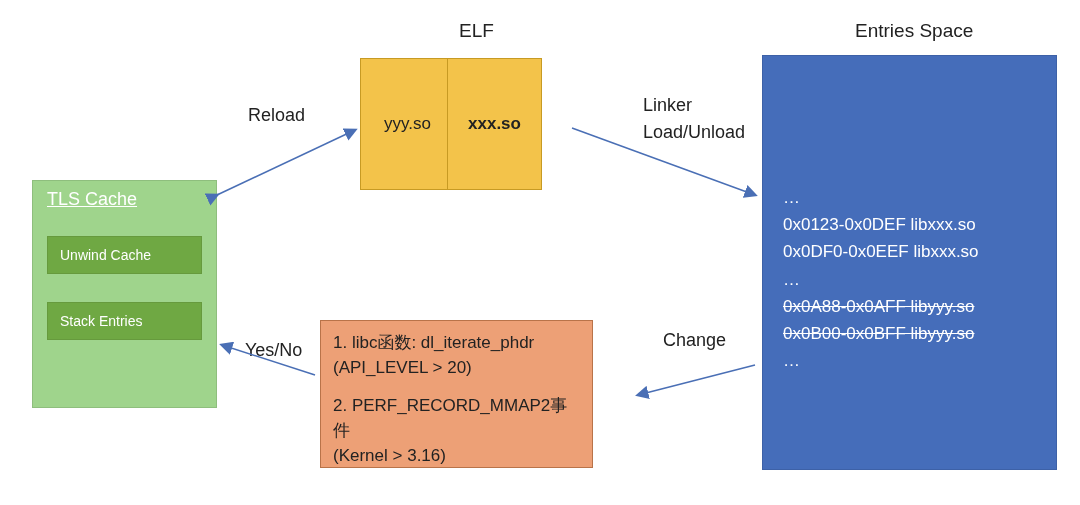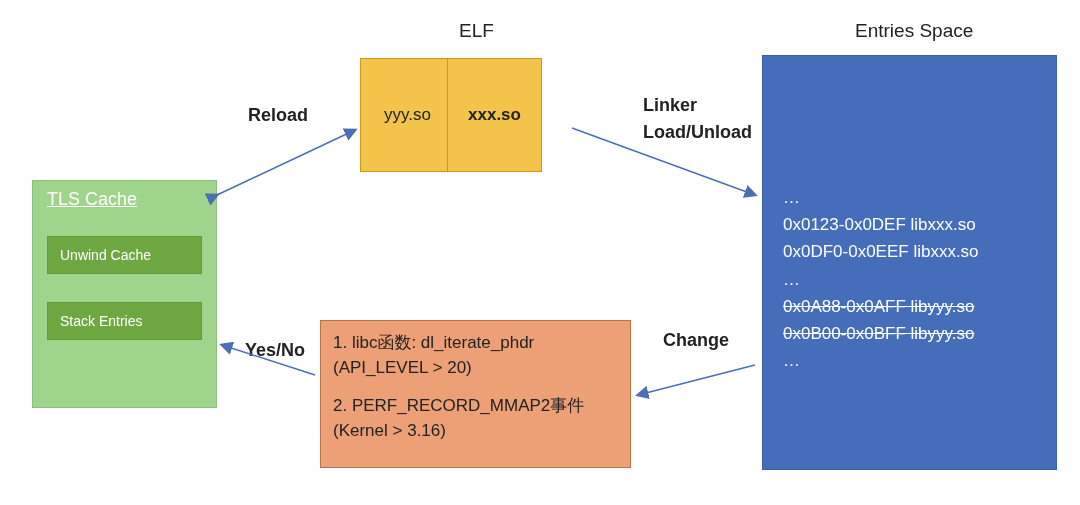--- a/index.html
+++ b/index.html
@@ -43,21 +43,21 @@
     position: absolute;
     left: 448px;
     top: 20px;
     font-size: 19px;
     color: #222;
     margin-left: 11px;
   }
   .so-box {
     top: 58px;
     width: 95px;
-    height: 114px;
+    height: 132px;
     background: #f3c34a;
     border: 1px solid #c79a23;
     display: flex;
     align-items: center;
     justify-content: center;
     color: #222;
     font-size: 17px;
   }
   .so1 { left: 360px; }
   .so2 { left: 447px; font-weight: bold; }
@@ -78,34 +78,33 @@
     font-size: 17px;
     padding: 128px 20px 0 20px;
     line-height: 1.6;
   }
   .addr-space .strike {
     text-decoration: line-through;
   }
   .method-box {
     left: 320px;
     top: 320px;
-    width: 311px;
+    width: 273px;
     height: 148px;
     background: #eda076;
     border: 1px solid #b97349;
     padding: 10px 12px;
     font-size: 17px;
     color: #222;
     line-height: 1.45;
   }
   .label {
     position: absolute;
     font-size: 18px;
     color: #222;
-    font-weight: bold;
   }
   .lbl-reload { left: 248px; top: 105px; }
   .lbl-linker { left: 643px; top: 92px; width: 140px; line-height: 1.5; }
   .lbl-yesno { left: 245px; top: 340px; }
   .lbl-change { left: 663px; top: 330px; }
   svg.arrows {
     position: absolute;
     left: 0; top: 0;
     width: 1080px; height: 505px;
     pointer-events: none;

